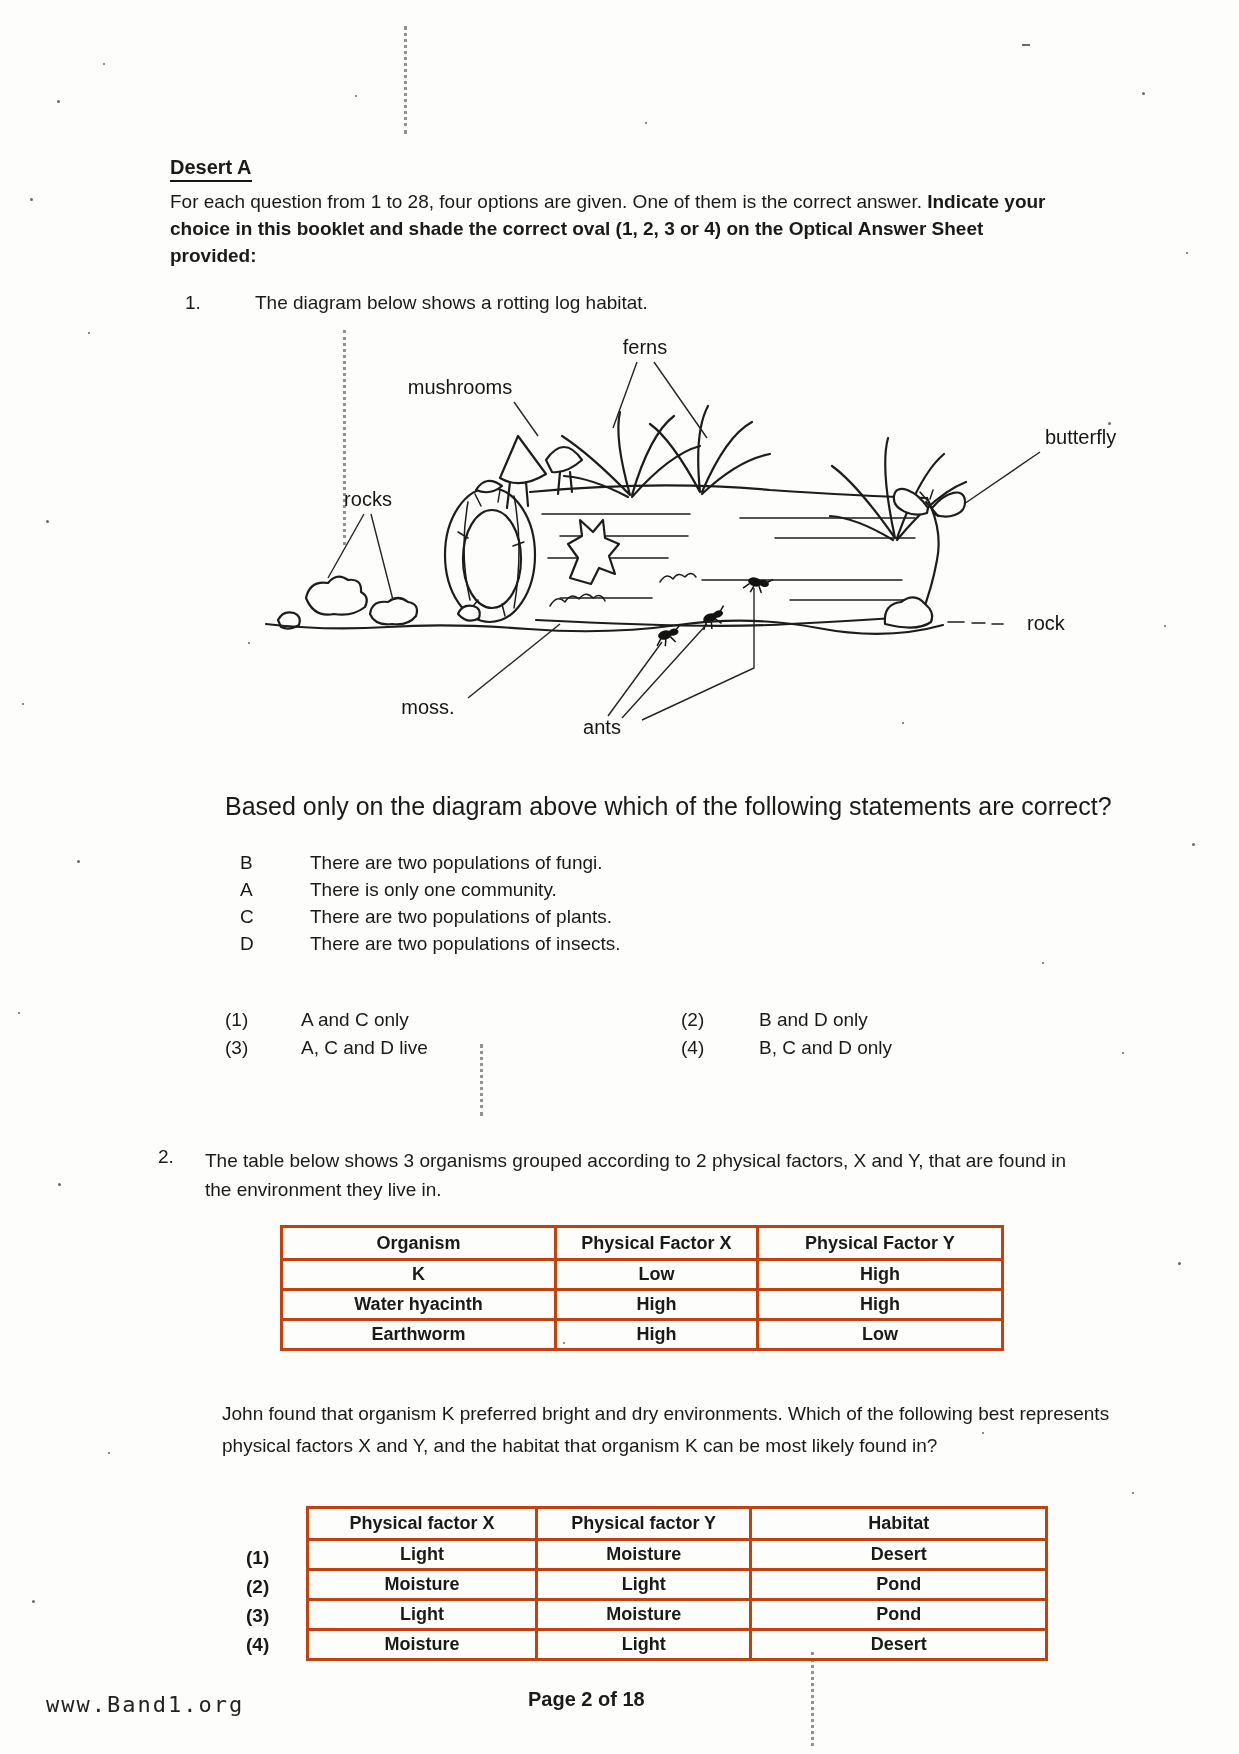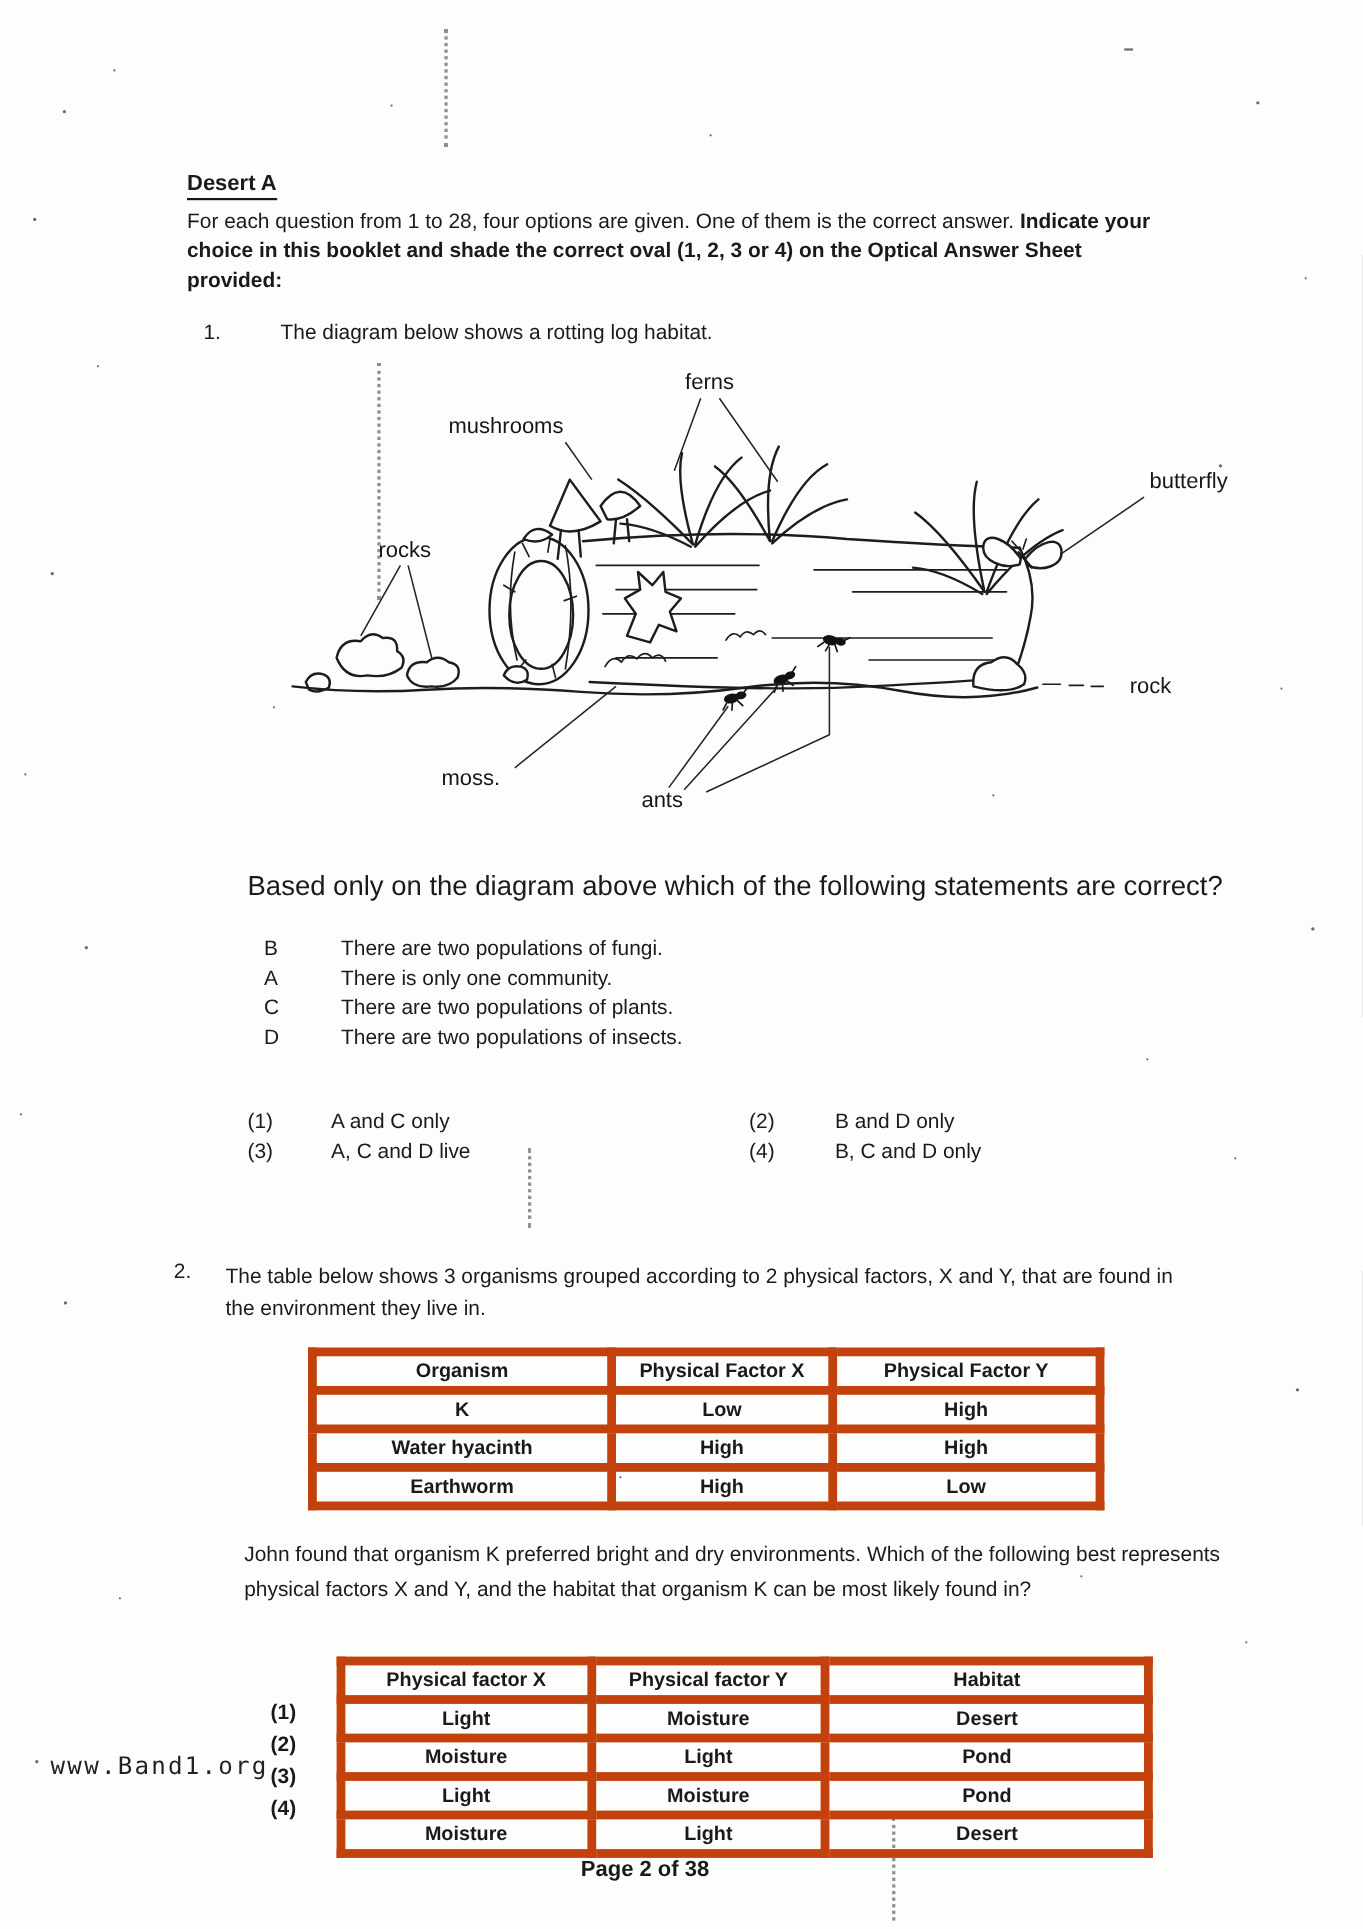--- a/index.html
+++ b/index.html
@@ -41,38 +41,38 @@
 
   .choices {
     left:225px; top:1006px; display:grid; font-size:19px; line-height:28px;
     grid-template-columns:76px 380px 78px auto;
   }
 
   table { border-collapse:collapse; table-layout:fixed; }
   .t1 { left:280px; top:1225px; width:724px; }
   .t1, .t2 { border:3px solid #141414; }
   .t1 th, .t1 td, .t2 th, .t2 td {
-    border:8px solid #c2410c; font-size:18px; font-weight:bold;
+    border:3px solid #c2410c; font-size:18px; font-weight:bold;
     text-align:center; padding:2px 4px; line-height:23px;
   }
   .t1 td, .t2 td { border-top-style:dashed; }
   .t1 th { height:33px; } .t1 td { height:28px; }
   .t1 .c0 { width:38%; } .t1 .c1 { width:28%; } .t1 .c2 { width:34%; }
 
   .prompt2 { left:222px; top:1398px; width:912px; font-size:19px; line-height:32px; }
 
   .t2wrap { left:246px; top:1506px; display:flex; align-items:flex-start; }
   .t2labels { width:60px; padding-top:37px; display:flex; flex-direction:column; }
   .t2labels span { height:29px; line-height:29px; font-size:19px; font-weight:bold; }
   .t2 { width:742px; }
   .t2 th { height:32px; } .t2 td { height:27px; }
   .t2 .c0 { width:31%; } .t2 .c1 { width:29%; } .t2 .c2 { width:40%; }
 
   .footer-website {
-    left:46px; top:1594px; font-family:"DejaVu Sans Mono","Liberation Mono",monospace;
+    left:46px; top:1692px; font-family:"DejaVu Sans Mono","Liberation Mono",monospace;
     font-size:22px; letter-spacing:2px; color:#222;
   }
   .footer-page { left:528px; top:1688px; font-size:20px; font-weight:bold; }
 
   .speck { position:absolute; background:#2b2b2b; border-radius:50%; opacity:.7; }
   .speck-dash { border-radius:0; }
   .fold { position:absolute; width:0; border-left:3px dotted #4b4b4b; opacity:.6; }
 </style>
 </head>
 <body>
@@ -294,15 +294,15 @@
         <tr>
           <td>Moisture</td>
           <td>Light</td>
           <td>Desert</td>
         </tr>
       </tbody>
     </table>
   </div>
 
   <span class="abs footer-website">www.Band1.org</span>
-  <span class="abs footer-page">Page 2 of 38</span>
+  <span class="abs footer-page">Page 2 of 18</span>
 
 </div>
 
 </body></html>

